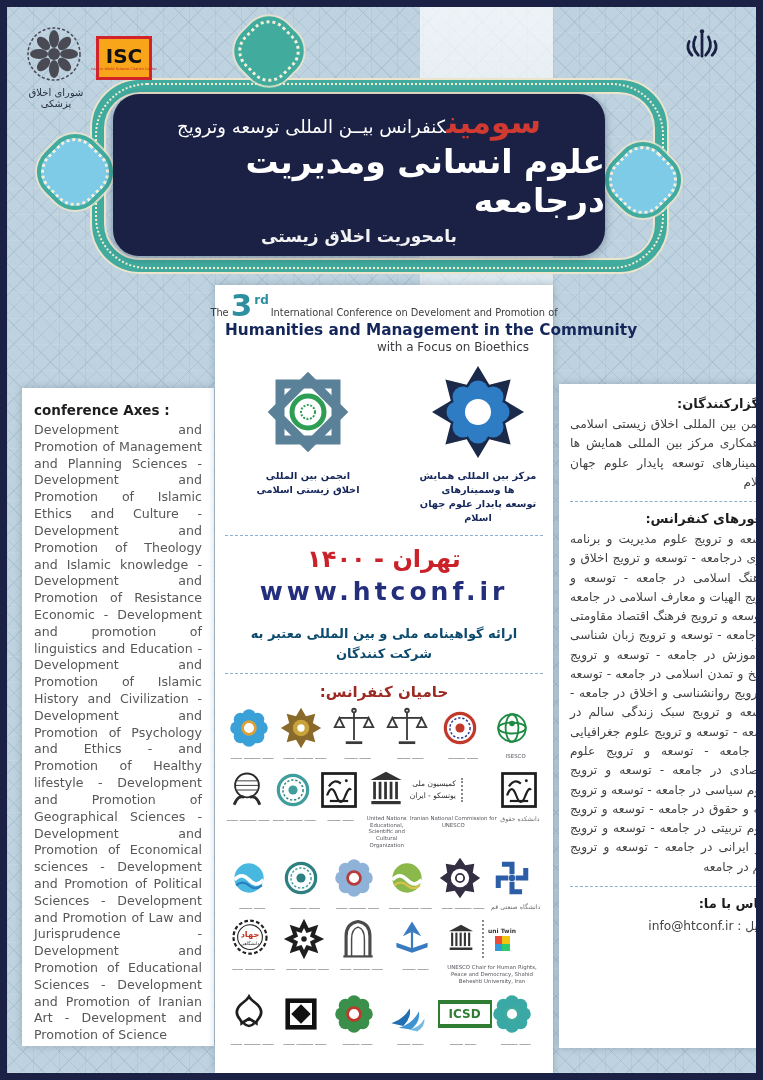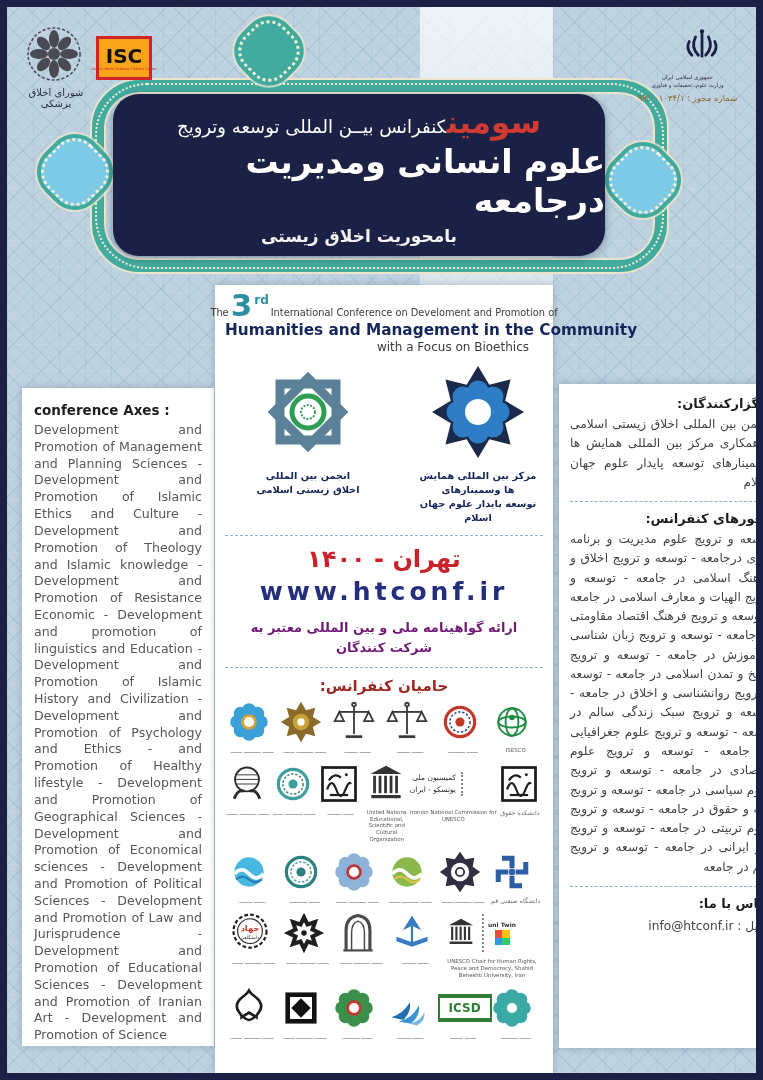--- a/index.html
+++ b/index.html
@@ -50,21 +50,21 @@
   .etitle .n3{font-size:31px;line-height:.8;font-weight:bold;color:#2e8fa0;}
   .etitle .rd{font-size:12px;font-weight:bold;color:#2e8fa0;align-self:flex-start;}
   .etitle .l2{text-align:center;font-size:15.3px;font-weight:bold;color:#15275a;margin-top:3px;white-space:nowrap;}
   .etitle .l3{text-align:right;font-size:12px;color:#3c3c40;padding-right:14px;margin-top:1px;}
   
   .orglogos{display:flex;justify-content:flex-end;gap:40px;margin-top:12px;}
   .orglogo{width:130px;text-align:center;}
   .orglogo .cap{direction:rtl;font-size:9.8px;font-weight:bold;color:#15275a;line-height:1.45;margin-top:7px;}
   .cityyear{text-align:center;font-size:24px;font-weight:bold;color:#cb2128;direction:rtl;margin-top:4px;}
   .site{text-align:center;font-size:25px;font-weight:bold;color:#232f7d;letter-spacing:4px;margin-top:4px;}
-  .cert{text-align:center;direction:rtl;font-size:13px;font-weight:bold;color:#701a75;line-height:1.55;margin-top:12px;}
+  .cert{text-align:center;direction:rtl;font-size:13px;font-weight:bold;color:#0c4a6e;line-height:1.55;margin-top:18px;}
   .sptitle{text-align:center;direction:rtl;font-size:15px;font-weight:bold;color:#9c2a23;margin:8px 0 4px;}
   
   .sp-row{display:flex;justify-content:space-evenly;align-items:flex-start;margin-bottom:6px;}
   .sp-cell{width:51px;text-align:center;}
   .sp-cell.wide{width:96px;}
   .sp-icon{height:46px;display:flex;align-items:center;}
   .sp-cap{font-size:6.3px;color:#6f6f72;direction:rtl;line-height:1.25;margin-top:2px;}
   .sp-cap.en{direction:ltr;font-size:5.4px;color:#55565c;}
   .tb{border-right:2px dotted #888;padding-right:5px;text-align:right;direction:rtl;}
   .tb .fa{font-size:7.5px;color:#2d2d30;line-height:1.6;white-space:nowrap;}
@@ -121,25 +121,20 @@
     <svg width="44" height="48" viewBox="0 0 48 48">
       <g stroke="#1b2144" stroke-width="3" fill="none" stroke-linecap="round">
         <line x1="24" y1="10" x2="24" y2="34"></line>
         <path d="M17 13 c-4 8 -2 15 3 20"></path>
           <path d="M31 13 c4 8 2 15 -3 20"></path>
         <path d="M10 18 c-3 6 -1 11 3 15"></path>
           <path d="M38 18 c3 6 1 11 -3 15"></path>
       </g>
       <circle cx="24" cy="7" r="2.4" fill="#1b2144"></circle>
     </svg>
-  </div>
-  <div class="abs iran-txt">
-    <div class="l">جمهوری اسلامی ایران</div>
-    <div class="l">وزارت علوم، تحقیقات و فناوری</div>
-    <div class="lic">شماره مجوز : ۹۹/۰۰۱۰۳۴/۱</div>
   </div>
 
   <div class="abs panel left-panel">
     <h3>conference Axes :</h3>
     <p>Development and Promotion of Management and Planning Sciences - Development and Promotion of Islamic Ethics and Culture - Development and Promotion of Theology and Islamic knowledge - Development and Promotion of Resistance Economic - Development and promotion of linguistics and Education - Development and Promotion of Islamic History and Civilization - Development and Promotion of Psychology and Ethics - and Promotion of Healthy lifestyle - Development and Promotion of Geographical Sciences - Development and Promotion of Economical sciences - Development and Promotion of Political Sciences - Development and Promotion of Law and Jurisprudence - Development and Promotion of Educational Sciences - Development and Promotion of Iranian Art - Development and Promotion of Science</p>
   </div>
 
   <div class="abs panel right-panel">
     <h3>برگزارکنندگان:</h3>
     <p>انجمن بین المللی اخلاق زیستی اسلامی با همکاری مرکز بین المللی همایش ها وسمینارهای توسعه پایدار علوم جهان اسلام</p>

